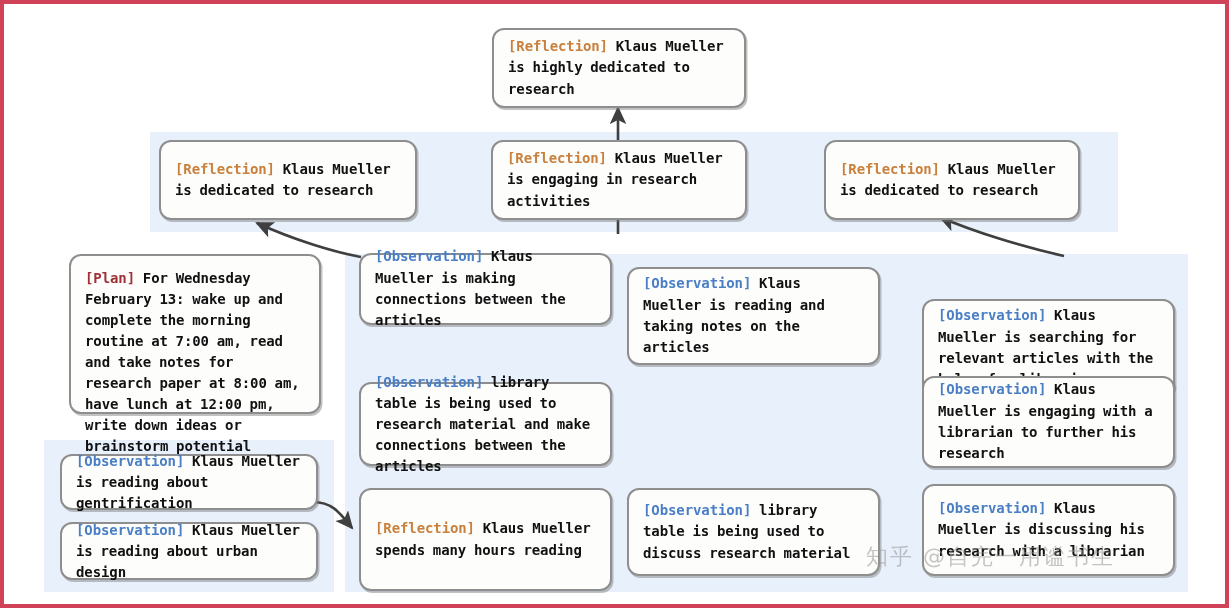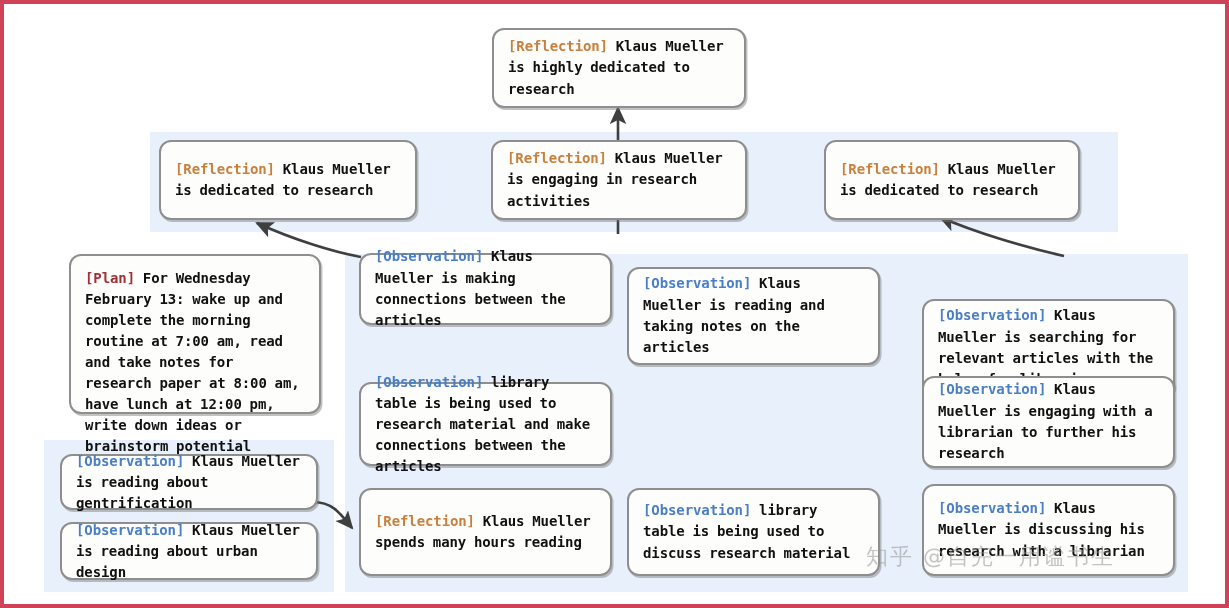--- a/index.html
+++ b/index.html
@@ -131,21 +131,21 @@
   </div>
 
   <div class="node" style="left:355px; top:249px; width:253px; height:72px;">
     <div class="txt"><span class="tag tag-observation">[Observation]</span><span> Klaus Mueller is making connections between the articles</span></div>
   </div>
 
   <div class="node small" style="left:355px; top:378px; width:253px; height:84px;">
     <div class="txt"><span class="tag tag-observation">[Observation]</span><span> library table is being used to research material and make connections between the articles</span></div>
   </div>
 
-  <div class="node" style="left:355px; top:484px; width:253px; height:88px;">
+  <div class="node" style="left:355px; top:484px; width:253px; height:103px;">
     <div class="txt"><span class="tag tag-reflection">[Reflection]</span><span> Klaus Mueller spends many hours reading</span></div>
   </div>
 
   <div class="node" style="left:623px; top:263px; width:253px; height:98px;">
     <div class="txt"><span class="tag tag-observation">[Observation]</span><span> Klaus Mueller is reading and taking notes on the articles</span></div>
   </div>
 
 
   <div class="node" style="left:623px; top:484px; width:253px; height:88px;">
     <div class="txt"><span class="tag tag-observation">[Observation]</span><span> library table is being used to discuss research material</span></div>

